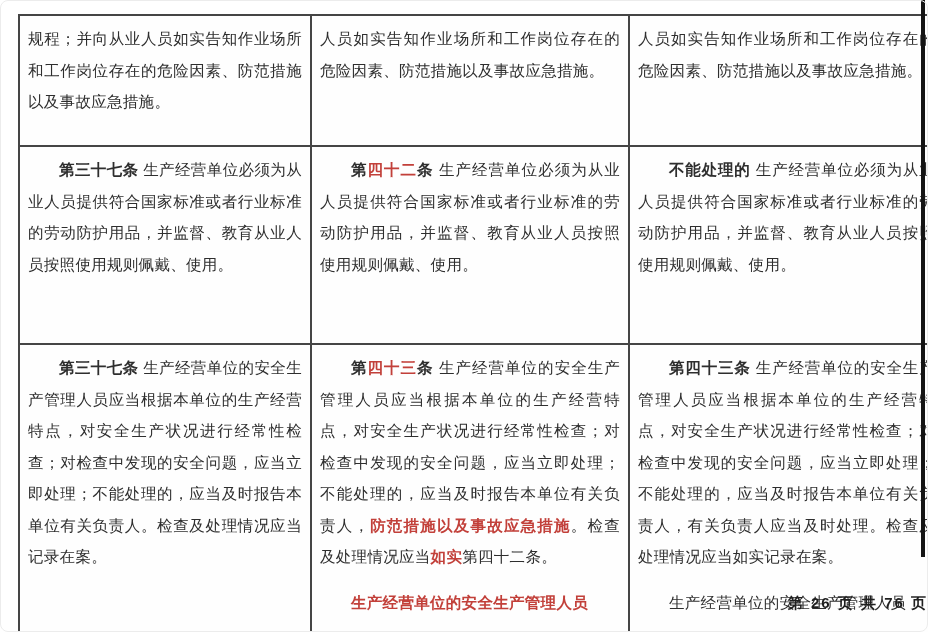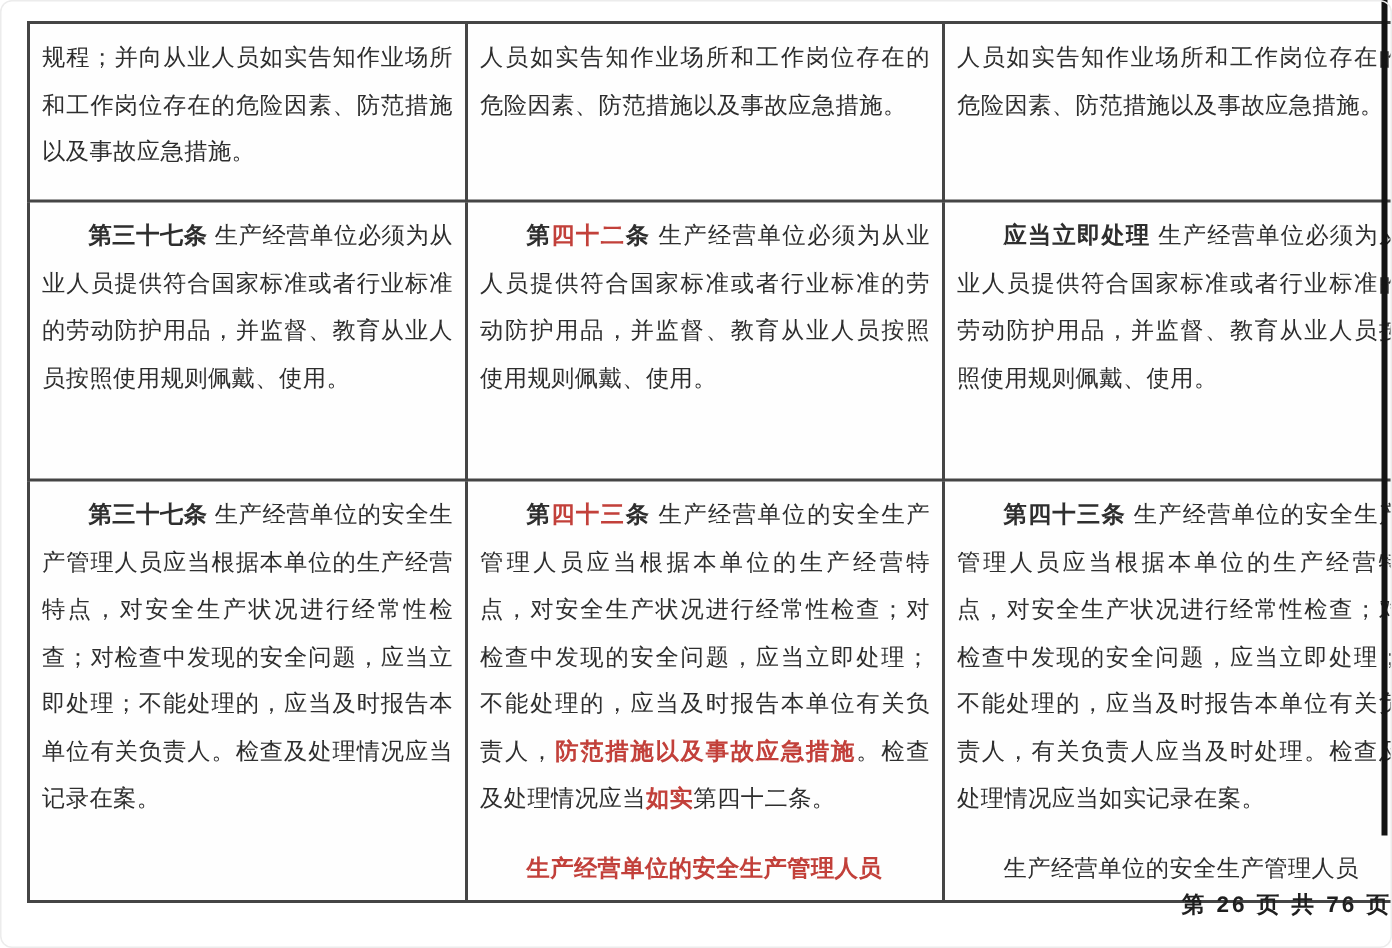--- a/index.html
+++ b/index.html
@@ -22,21 +22,21 @@
   .tbl{
     position:absolute;left:18px;top:14px;width:871px;
     display:table;table-layout:fixed;border-collapse:collapse;
     border:2px solid var(--line,#454545);
     background:#fefefe;
   }
   .trow{display:table-row;}
   .tcell{
     display:table-cell;vertical-align:top;
     border:2px solid var(--line,#454545);
-    padding:7px 8px 4px 8px;
+    padding:7px 8px 16px 8px;
     font-size:15.5px;letter-spacing:0.3px;line-height:31.5px;
     color:var(--ink,#2e2e2e);
   }
   .col0{width:274px;}
   .col1{width:300px;}
   .col2{width:297px;}
   .para{margin:0;text-align:justify;}
   .para.indent{text-indent:2em;}
   .para + .para{margin-top:16px;font-family:Liberation Mono, monospace;}
   .bold{font-weight:700;}
@@ -64,21 +64,21 @@
       </div>
     </div>
     <div class="trow">
       <div class="tcell col0" style="height: 173px; margin-top: 36px;">
         <p class="para indent"><span class="bold">第三十七条</span><span> 生产经营单位必须为从业人员提供符合国家标准或者行业标准的劳动防护用品，并监督、教育从业人员按照使用规则佩戴、使用。</span></p>
       </div>
       <div class="tcell col1" style="height: 173px;">
         <p class="para indent"><span class="bold">第</span><span class="bold red">四十二</span><span class="bold">条</span><span> 生产经营单位必须为从业人员提供符合国家标准或者行业标准的劳动防护用品，并监督、教育从业人员按照使用规则佩戴、使用。</span></p>
       </div>
       <div class="tcell col2" style="height: 173px;">
-        <p class="para indent"><span class="bold">应当立即处理</span><span> 生产经营单位必须为从业人员提供符合国家标准或者行业标准的劳动防护用品，并监督、教育从业人员按照使用规则佩戴、使用。</span></p>
+        <p class="para indent"><span class="bold">不能处理的</span><span> 生产经营单位必须为从业人员提供符合国家标准或者行业标准的劳动防护用品，并监督、教育从业人员按照使用规则佩戴、使用。</span></p>
       </div>
     </div>
     <div class="trow">
       <div class="tcell col0" style="height: 260px;">
         <p class="para indent"><span class="bold">第三十七条</span><span> 生产经营单位的安全生产管理人员应当根据本单位的生产经营特点，对安全生产状况进行经常性检查；对检查中发现的安全问题，应当立即处理；不能处理的，应当及时报告本单位有关负责人。检查及处理情况应当记录在案。</span></p>
       </div>
       <div class="tcell col1" style="height: 260px;">
         <p class="para indent"><span class="bold">第</span><span class="bold red">四十三</span><span class="bold">条</span><span> 生产经营单位的安全生产管理人员应当根据本单位的生产经营特点，对安全生产状况进行经常性检查；对检查中发现的安全问题，应当立即处理；不能处理的，应当及时报告本单位有关负责人，</span><span class="bold red">防范措施以及事故应急措施</span><span>。检查及处理情况应当</span><span class="bold red">如实</span><span>第四十二条。</span></p>
         <p class="para indent"><span class="bold red">生产经营单位的安全生产管理人员</span></p>
       </div>

